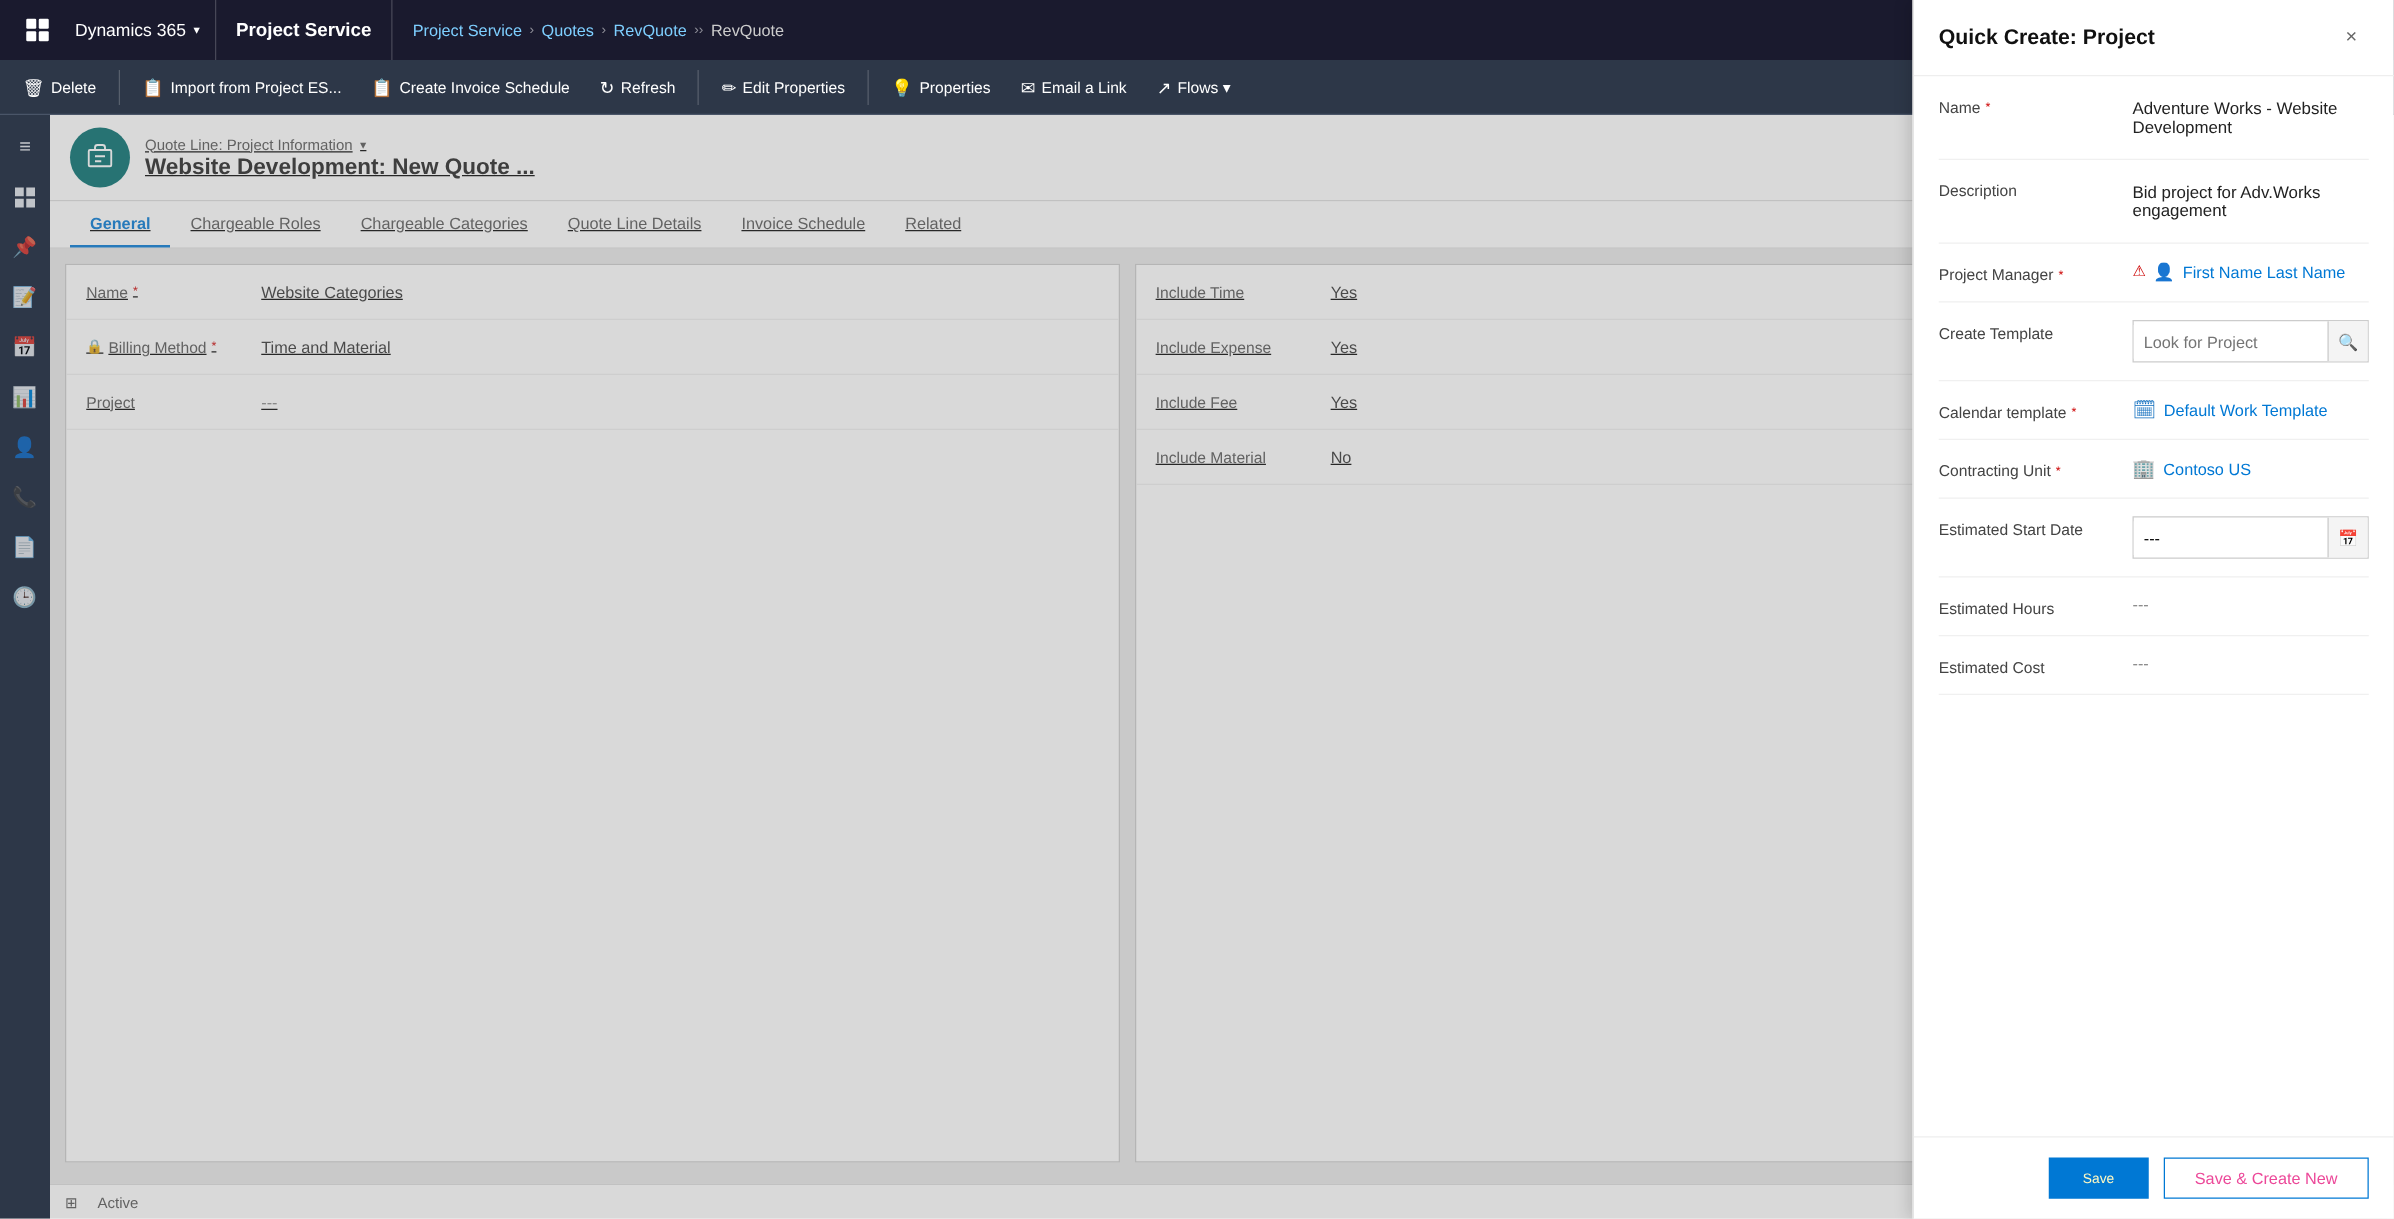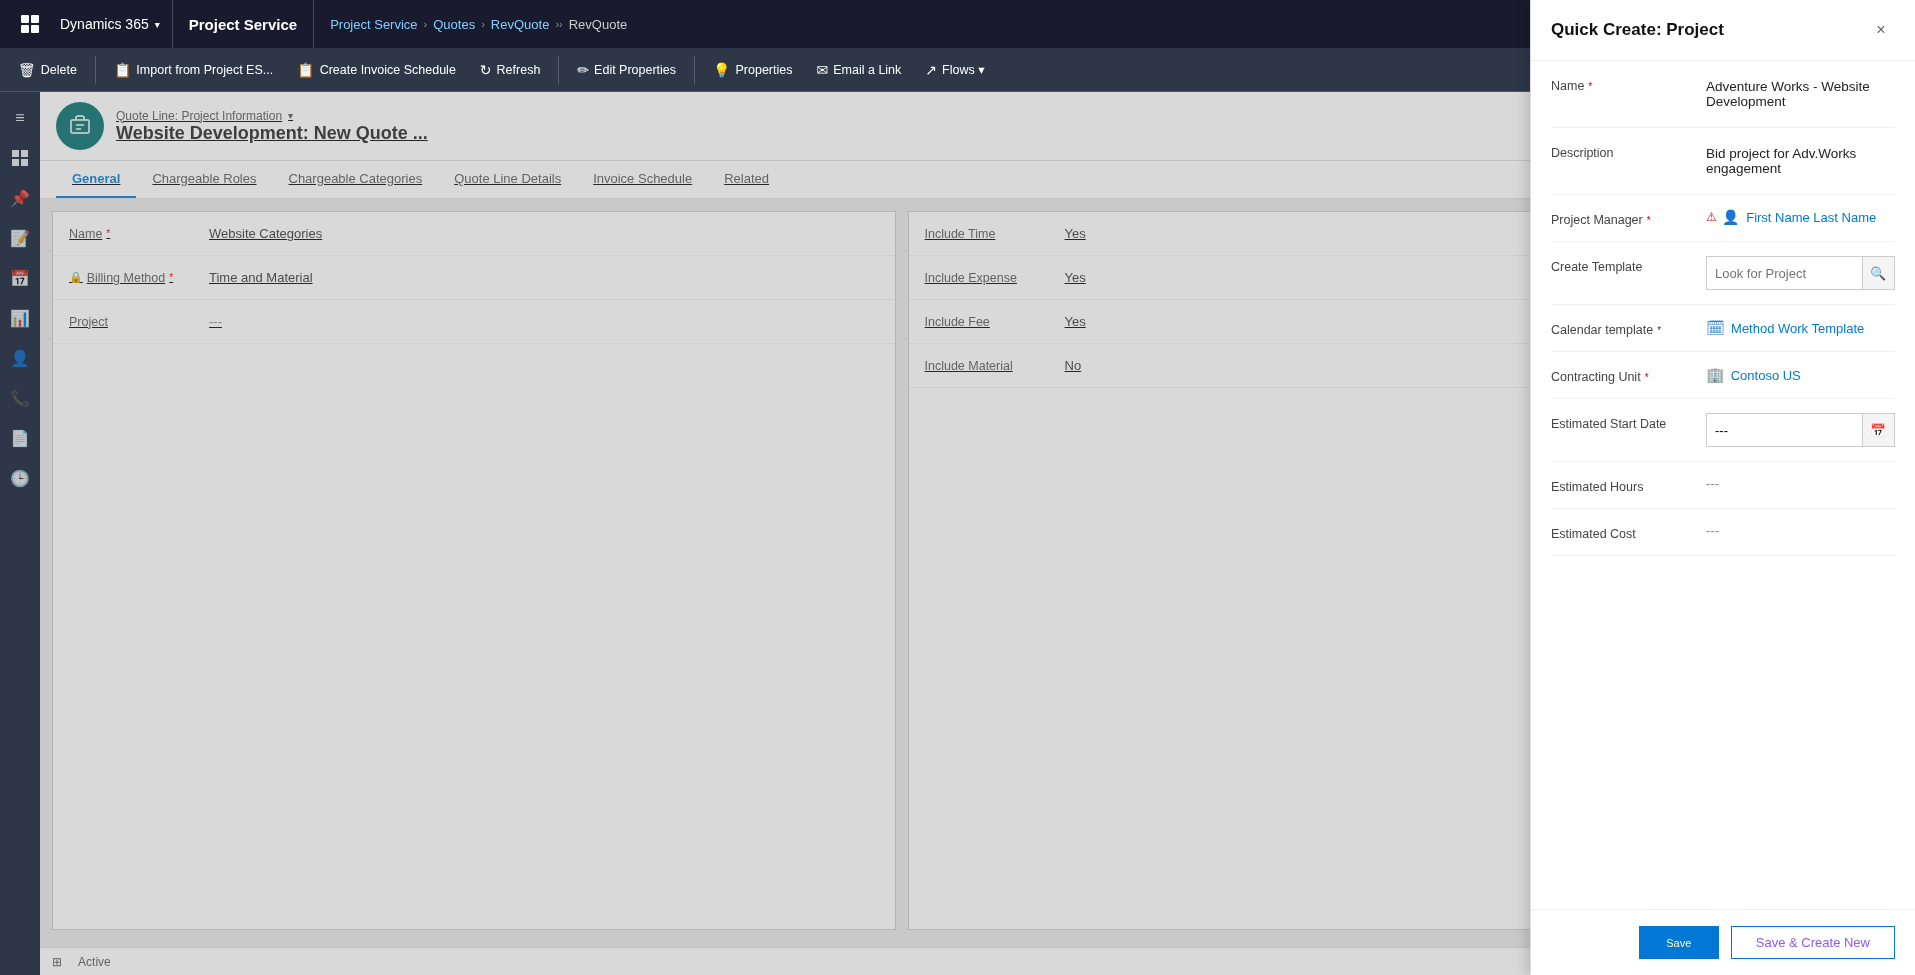--- a/index.html
+++ b/index.html
@@ -380,21 +380,21 @@
       background: #0078d4;
       color: #fef9c3;
       border: none;
       padding: 8px 24px;
       font-size: 11px;
       cursor: pointer;
       min-width: 80px;
     }
     .btn-secondary {
       background: #fff;
-      color: #8b5cf6;
+      color: #ec4899;
       border: 1px solid #0078d4;
       padding: 8px 24px;
       font-size: 13px;
       cursor: pointer;
       min-width: 130px;
     }
 
     .error-icon { color: #c00; font-size: 12px; }
 
     .overlay {
@@ -659,21 +659,21 @@
     </div>
 
     <div class="qc-field">
       <div class="qc-field-label">
         <span>Calendar template</span>
         <span class="req">*</span>
       </div>
       <div class="qc-field-value">
         <div class="link-value">
           <span style="font-size:15px;color:#106ebe;">🗓</span>
-          <span>Method Work Template</span>
+          <span>Default Work Template</span>
         </div>
       </div>
     </div>
 
     <div class="qc-field">
       <div class="qc-field-label">
         <span>Contracting Unit</span>
         <span class="req">*</span>
       </div>
       <div class="qc-field-value">

